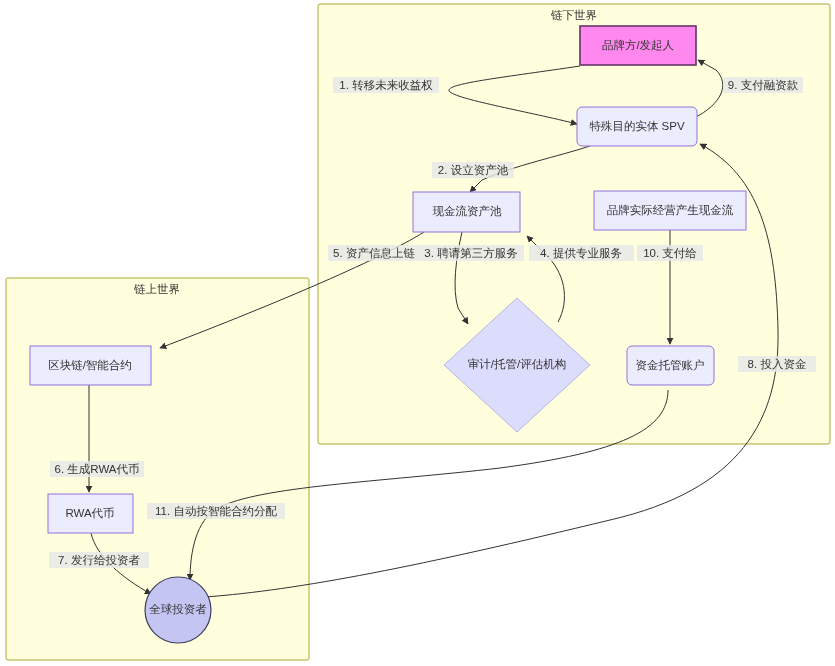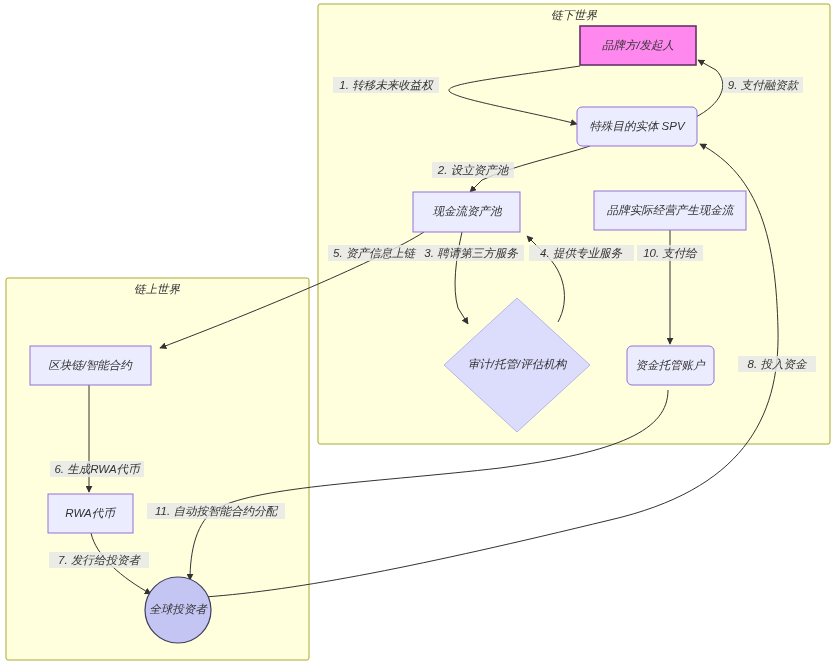--- a/index.html
+++ b/index.html
@@ -10,21 +10,20 @@
   body {
     width: 835px;
     height: 666px;
     font-family: "Liberation Sans", "DejaVu Sans", sans-serif;
     overflow: hidden;
   }
   #diagram-root {
     position: relative;
     width: 813px;
     height: 666px;
-    font-style: italic;
   }
   svg#flowchart {
     display: block;
     width: 835px;
     height: 666px;
   }
   .cluster-rect {
     fill: #ffffde;
     stroke: #aaaa33;
     stroke-width: 1px;

